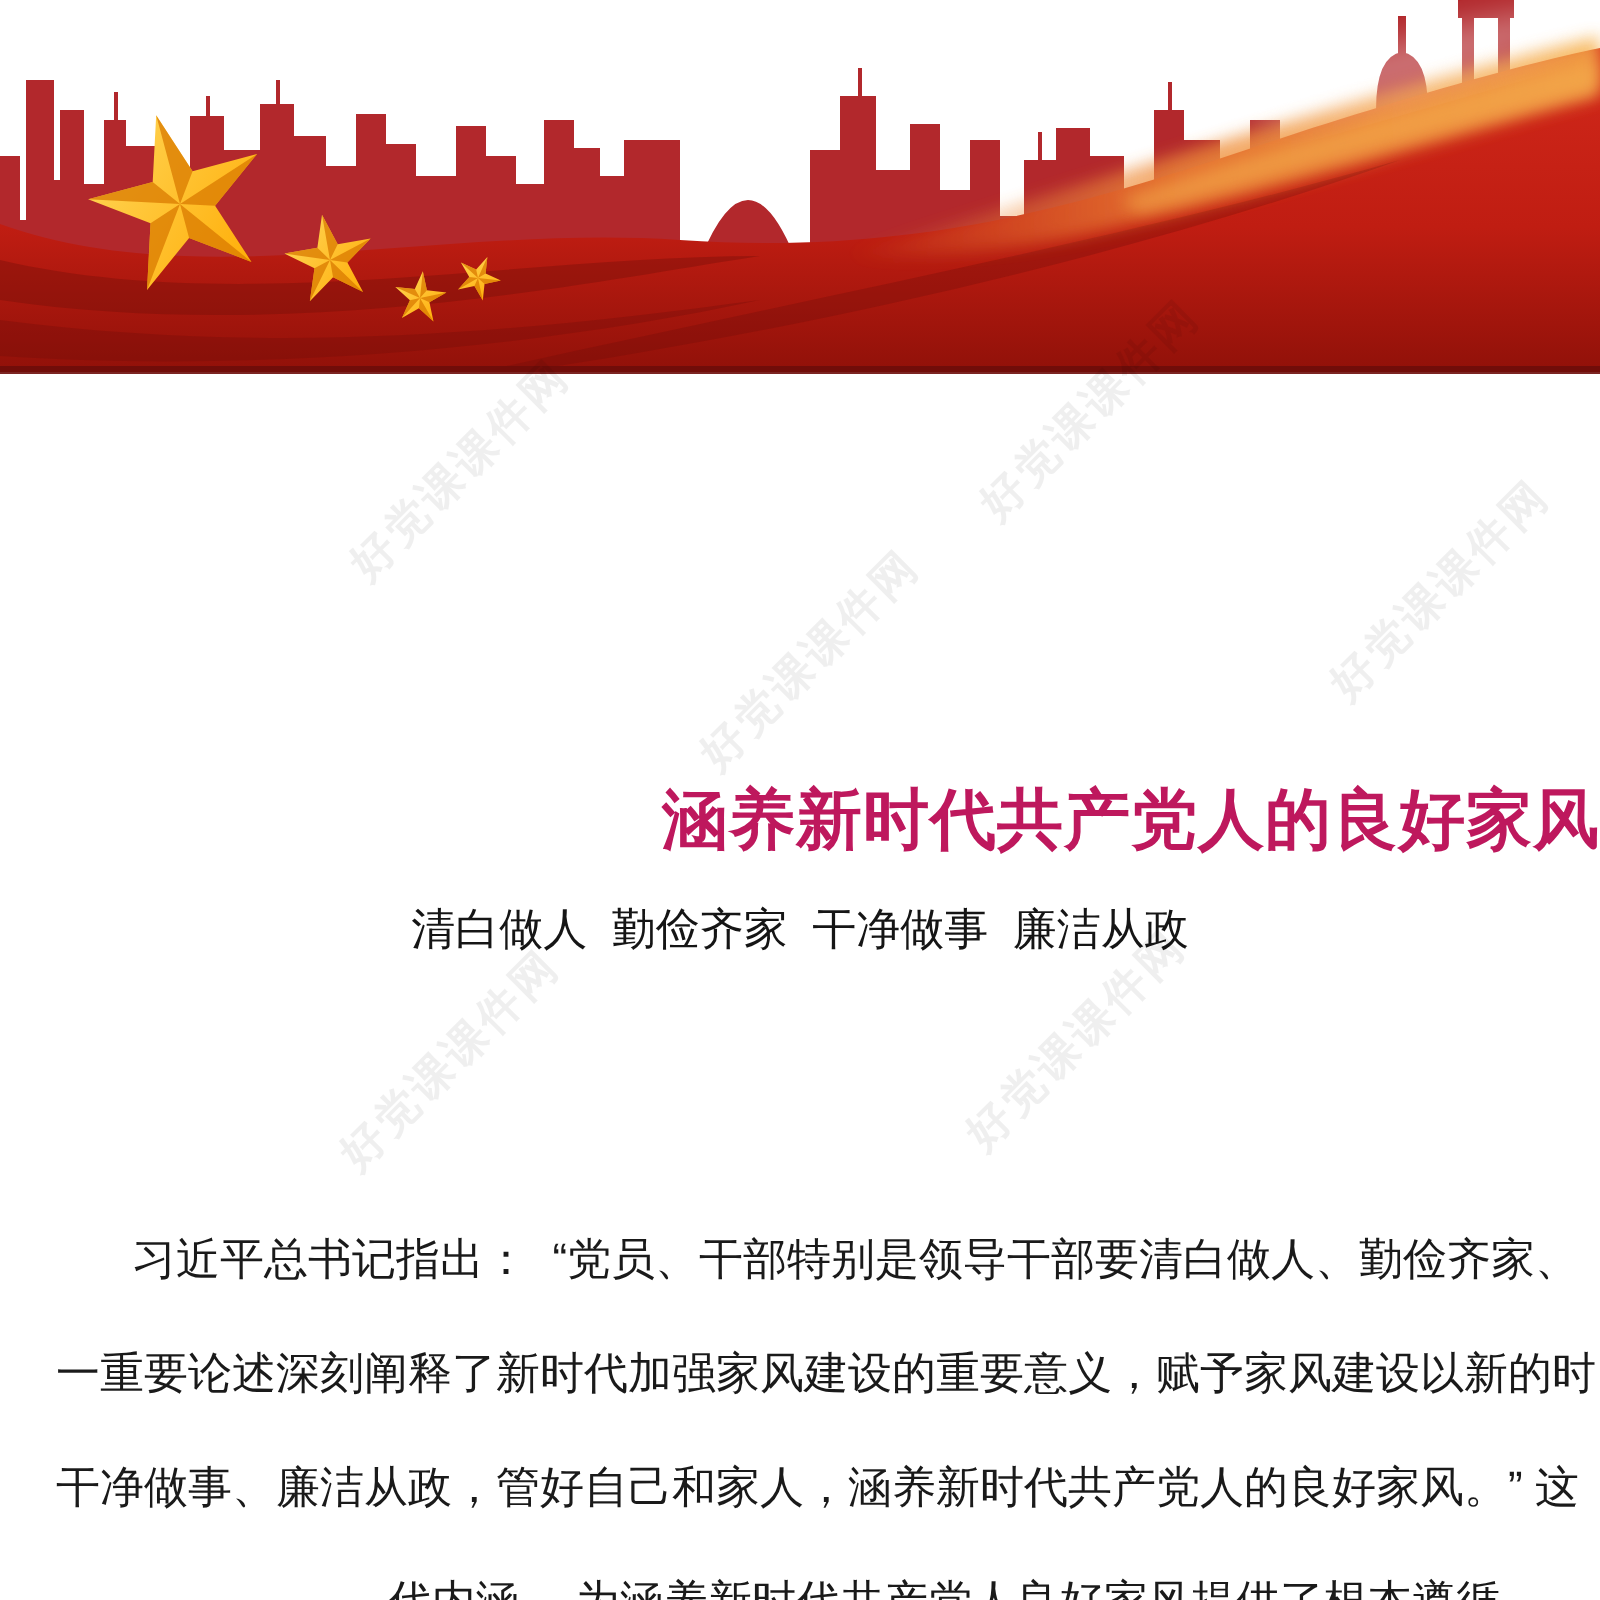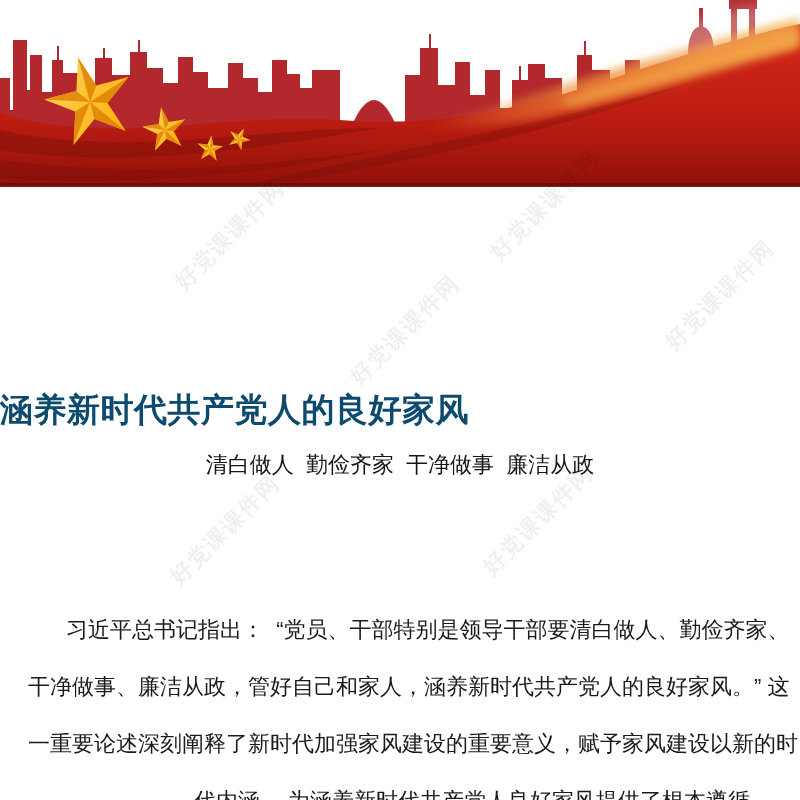--- a/index.html
+++ b/index.html
@@ -10,21 +10,21 @@
   .header-graphic{position:absolute;top:0;left:0;width:800px;height:190px;}
   .watermark-layer{position:absolute;inset:0;pointer-events:none;}
   .wm{
     position:absolute;white-space:nowrap;
     font-size:22px;letter-spacing:2px;color:#000;opacity:0.06;
     transform:translate(-50%,-50%) rotate(-45deg);
     font-weight:bold;
   }
   .title{
     position:absolute;top:388px;left:0;width:800px;margin:0;
-    text-align:left;font-size:33px;font-weight:bold;color:#0c4a6e;
+    text-align:right;font-size:33px;font-weight:bold;color:#be185d;
     letter-spacing:0.5px;
   }
   .subtitle{
     position:absolute;top:450px;left:0;width:800px;
     text-align:center;font-size:22px;color:#151515;white-space:pre;
   }
   .body-text{
     position:absolute;left:28px;top:601px;width:744px;
     font-size:22px;line-height:57px;color:#1a1a1a;
   }
@@ -114,18 +114,18 @@
       <span class="wm" style="left: 720px; top: 295px; opacity: 0.06; transform: translate(-50%, -50%) rotate(-45deg);">好党课课件网</span>
       <span class="wm" style="left: 225px; top: 530px; opacity: 0.06; transform: translate(-50%, -50%) rotate(-45deg);">好党课课件网</span>
       <span class="wm" style="left: 538px; top: 520px; opacity: 0.06; transform: translate(-50%, -50%) rotate(-45deg);">好党课课件网</span>
     </div>
 
   <h1 class="title">涵养新时代共产党人的良好家风</h1>
   <div class="subtitle">清白做人  勤俭齐家  干净做事  廉洁从政</div>
 
   <div class="body-text" id="body-text">
       <div class="body-line">习近平总书记指出：  “党员、干部特别是领导干部要清白做人、勤俭齐家、</div>
+      <div class="body-line">一重要论述深刻阐释了新时代加强家风建设的重要意义，赋予家风建设以新的时</div>
       <div class="body-line">干净做事、廉洁从政，管好自己和家人，涵养新时代共产党人的良好家风。” 这</div>
-      <div class="body-line">一重要论述深刻阐释了新时代加强家风建设的重要意义，赋予家风建设以新的时</div>
       <div class="body-line">代内涵， 为涵养新时代共产党人良好家风提供了根本遵循。</div>
     </div>
 
 </div>
 
 </body></html>

